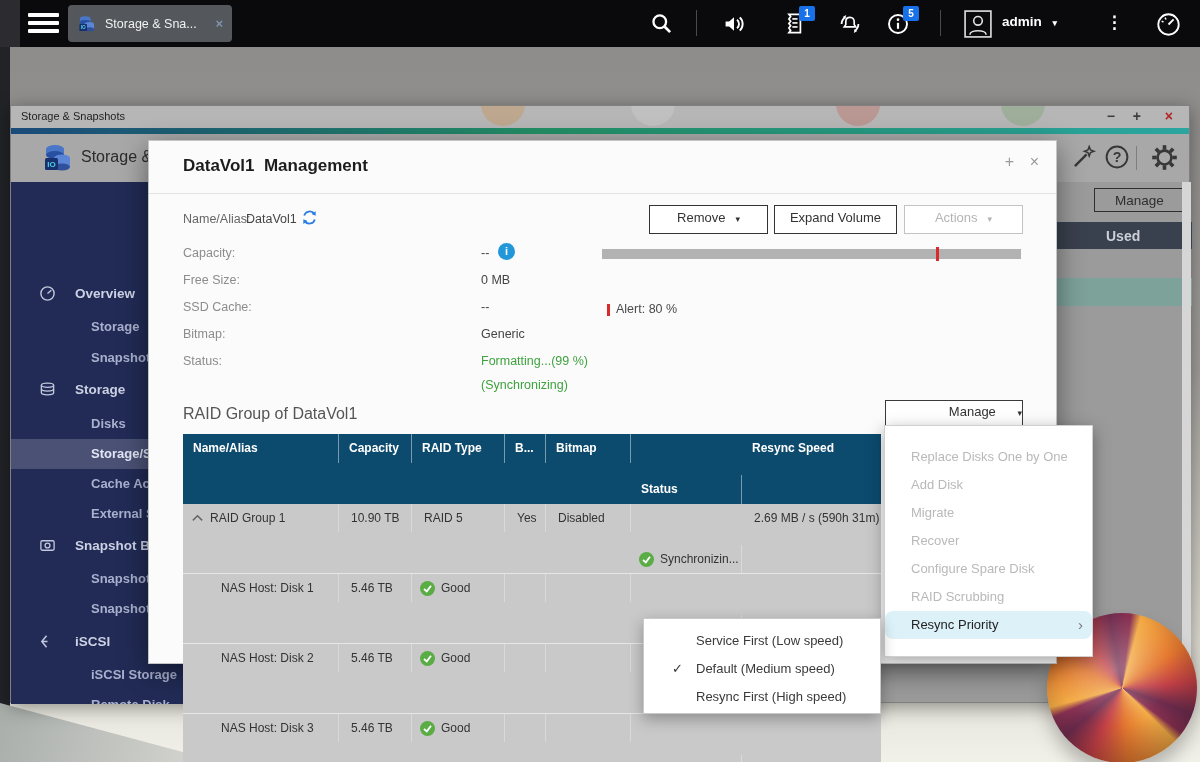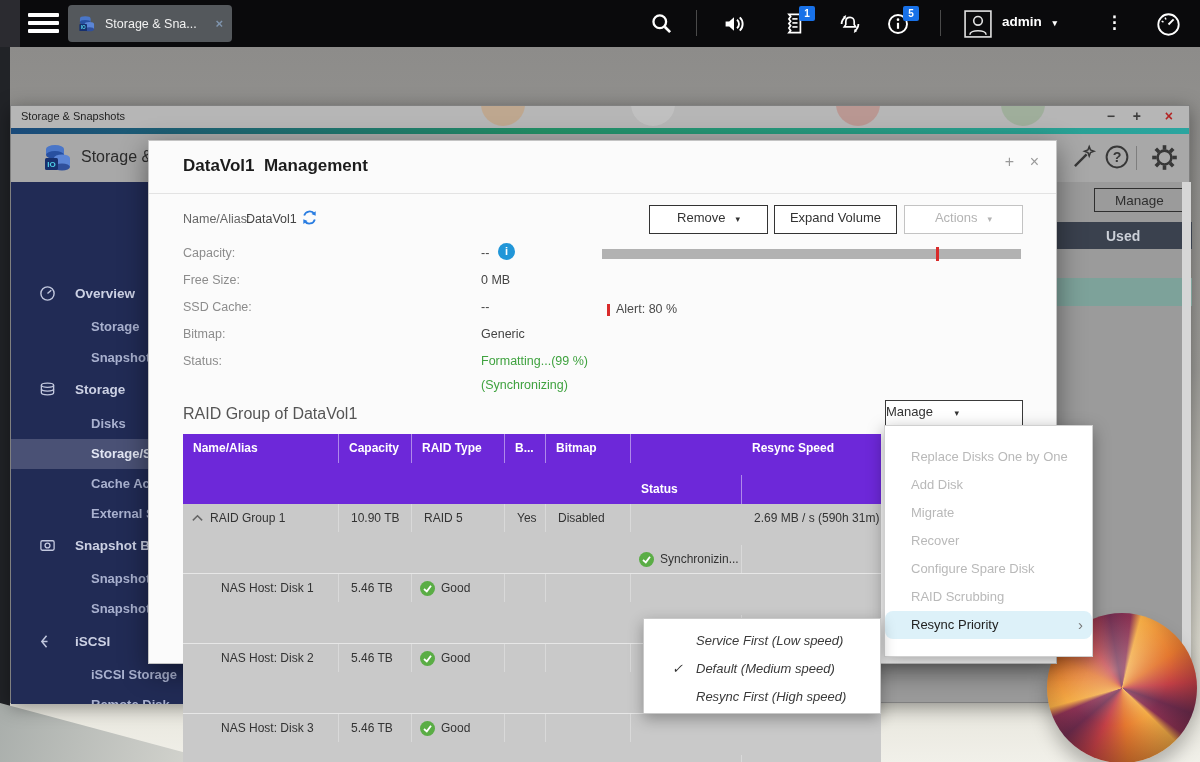--- a/index.html
+++ b/index.html
@@ -88,47 +88,47 @@
     color:#333;font-size:13px;text-align:center;line-height:24px;}
   .dlg-btn .caret{color:#333;margin-left:10px;}
   .btn-disabled{border-color:#c3c3c3 !important;color:#b3b3b3 !important;}
   .btn-disabled .caret{color:#b3b3b3 !important;}
   #cap-bar{left:453px;top:108px;width:419px;height:10px;background:#b2b2b2;}
   #cap-marker{left:787px;top:106px;width:3px;height:14px;background:#d92b2b;}
   #alert-tick{left:458px;top:163px;width:3px;height:12px;background:#d92b2b;}
   #alert-label{position:absolute;left:467px;top:161px;font-size:12.5px;color:#4a4a4a;}
   #raid-label{position:absolute;left:34px;top:264px;font-size:16px;color:#555;}
   #mng-btn{position:absolute;left:736px;top:259px;width:136px;height:24px;background:#fff;
-    border:1px solid #3a3a3a;color:#333;font-size:13px;text-align:left;line-height:22px;}
+    border:1px solid #3a3a3a;color:#333;font-size:13px;text-align:right;line-height:22px;}
 
   
   #raid-table{position:absolute;left:34px;top:293px;width:698px;}
   .t-row{display:flex;background:#c9c9c9;border-top:1px solid rgba(255,255,255,.55);}
-  .t-head{background:#6d28d9;border-top:none;}
+  .t-head{background:#0c4a6e;border-top:none;}
   .t-cell{height:28px;line-height:28px;font-size:12px;color:#333;padding-left:12px;
     border-right:1px solid rgba(255,255,255,.3);overflow:hidden;white-space:nowrap;box-sizing:border-box;}
   .t-head .t-cell{height:29px;line-height:29px;color:#fff;font-weight:bold;padding-left:10px;
     border-right:1px solid rgba(255,255,255,.45);}
   .c0{width:156px;}.c1{width:73px;}.c2{width:93px;}.c3{width:41px;}.c4{width:85px;}
   .c5{width:111px;margin-top:41px;}.c6{width:139px;border-right:none !important;}
   .cell-flex{display:flex;align-items:center;gap:6px;padding-left:8px;}
   .disk-name{padding-left:38px;}
   .okball{width:15px;height:15px;flex:0 0 15px;}
 
   
   #manage-menu{left:884px;top:425px;width:209px;height:232px;background:#fff;z-index:6;
     border:1px solid #d0d0d0;box-shadow:0 5px 16px rgba(0,0,0,.35);padding-top:17px;}
   .m-item{height:28px;line-height:28px;font-size:13px;color:#333;padding-left:26px;position:relative;}
   .m-disabled{color:#b9b9b9;}
   .m-highlight{background:#ddf1f9;color:#222;border-radius:8px;}
   .m-chevron{position:absolute;right:9px;top:0;color:#777;font-size:15px;}
 
   
   #submenu{left:643px;top:618px;width:238px;height:96px;background:#fff;z-index:7;
-    border:1px solid #c9c9c9;box-shadow:0 5px 14px rgba(0,0,0,.3);padding-top:8px;font-style:italic;}
+    border:1px solid #c9c9c9;box-shadow:0 5px 14px rgba(0,0,0,.3);padding-top:8px;}
   .s-item{height:28px;line-height:28px;font-size:13px;color:#3a3a3a;position:relative;padding-left:52px;}
   .s-check{position:absolute;left:28px;color:#333;font-size:13px;}
 </style>
 </head>
 <body>
 
 <div id="screen">
 
   <div class="abs" id="desktop">
     <div class="abs" id="left-strip"></div>

